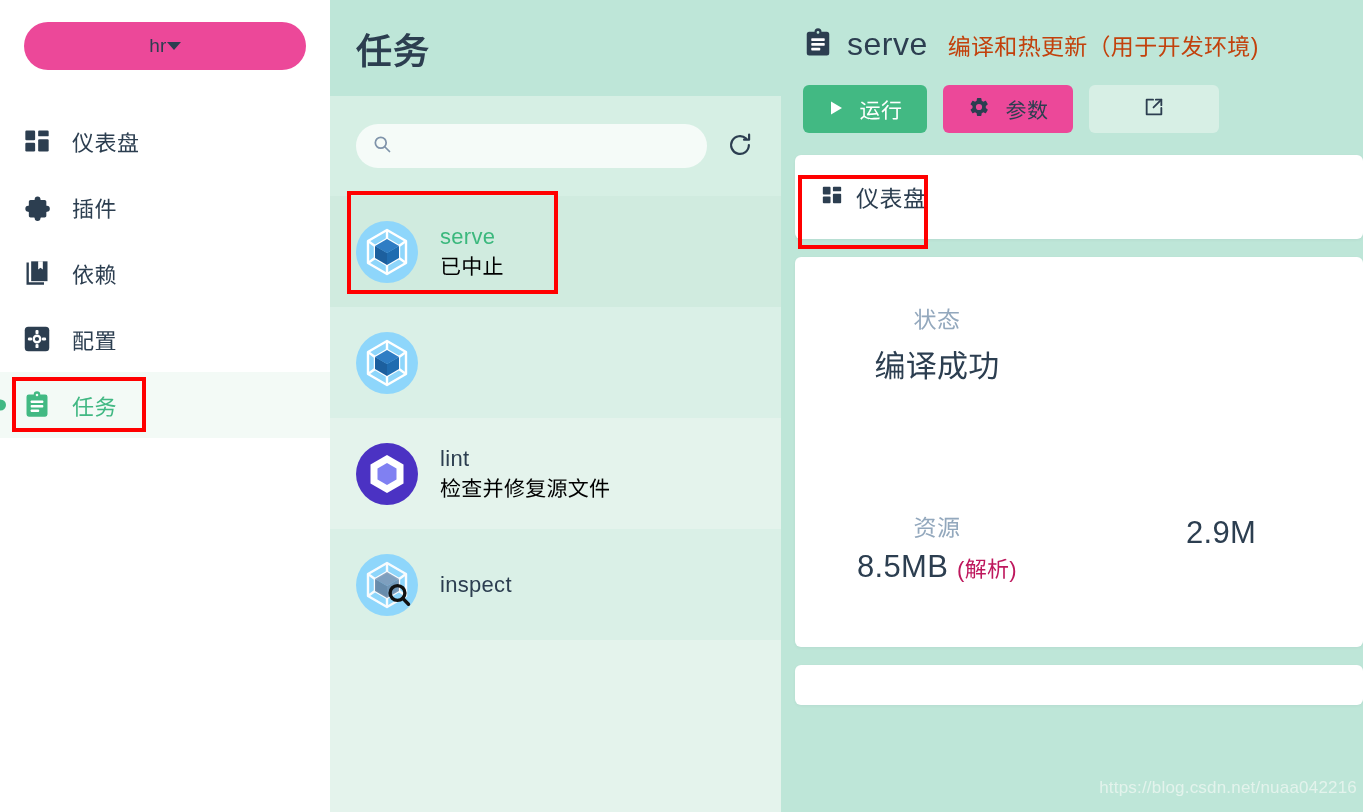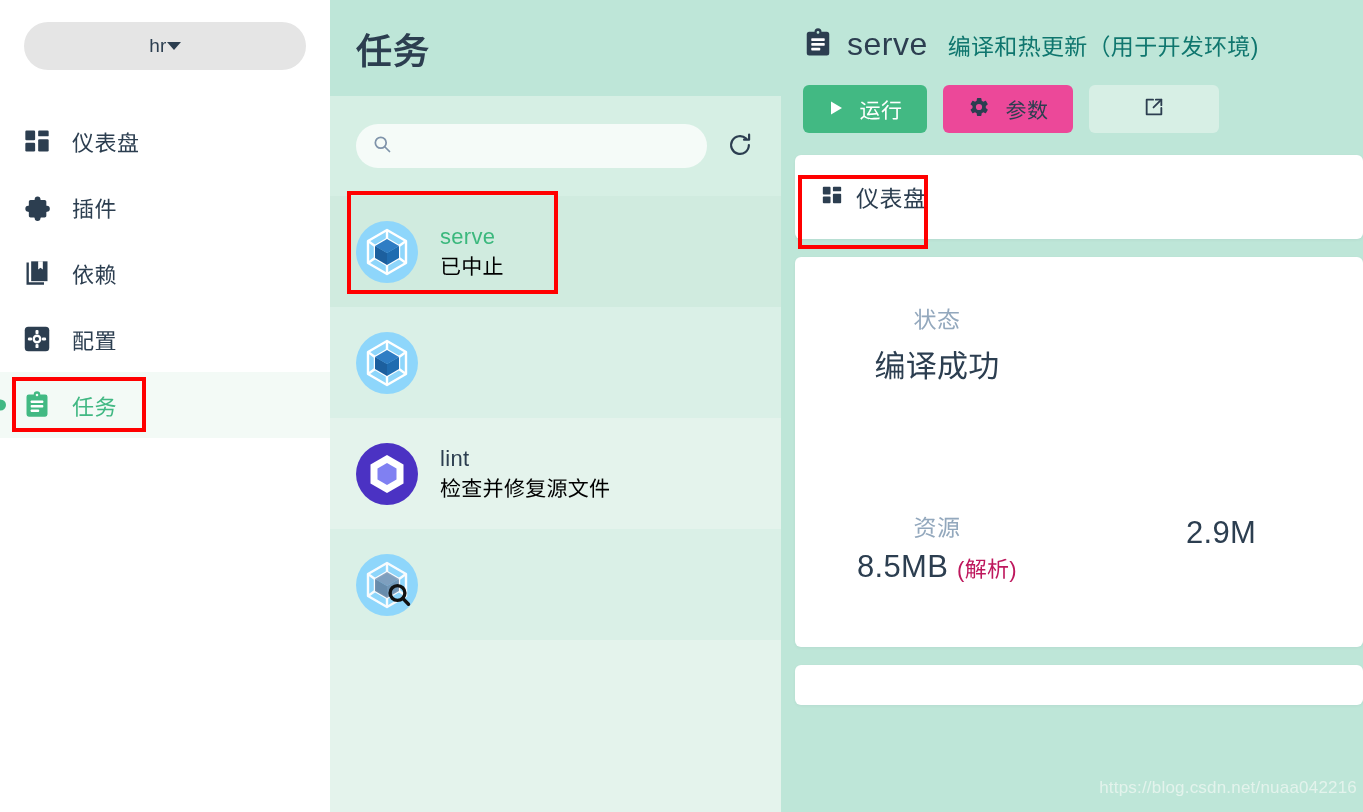--- a/index.html
+++ b/index.html
@@ -27,21 +27,21 @@
     flex-direction: column;
     position: relative;
     z-index: 4;
   }
   .project-select-wrap {
     padding: 22px 24px 0 24px;
   }
   .project-select {
     height: 48px;
     border-radius: 24px;
-    background: #e5e5e5;
+    background: #ec4899;
     display: flex;
     align-items: center;
     justify-content: center;
     cursor: pointer;
     user-select: none;
   }
   .project-select .pname {
     font-size: 19px;
     color: #2c3e50;
     letter-spacing: .2px;
@@ -204,21 +204,21 @@
     align-items: center;
     gap: 14px;
   }
   .detail-title {
     font-size: 32px;
     color: #2c3e50;
     letter-spacing: .5px;
   }
   .detail-sub {
     font-size: 23px;
-    color: #0f766e;
+    color: #c2410c;
     letter-spacing: .3px;
     margin-left: 6px;
   }
   .detail-actions {
     display: flex;
     align-items: center;
     gap: 16px;
     margin-top: 22px;
   }
   .btn {
@@ -506,20 +506,21 @@
               <polygon points="19,25 31,32 31,44 19,37" fill="#61809f"></polygon>
               <polygon points="43,25 43,37 31,44 31,32" fill="#6d8bab"></polygon>
             </g>
             <g fill="none" stroke="#111111" stroke-width="3.4" stroke-linecap="round">
               <circle cx="41.5" cy="39" r="7.4"></circle>
               <line x1="46.8" y1="44.4" x2="52.5" y2="50.2"></line>
             </g>
           </svg>
         </span>
         <span class="task-texts">
+          <span class="task-name">inspect</span>
         </span>
       </div>
 
     </div>
   </section>
 
   <section class="detail-col">
 
     <div class="detail-header">
       <div class="detail-title-row">

